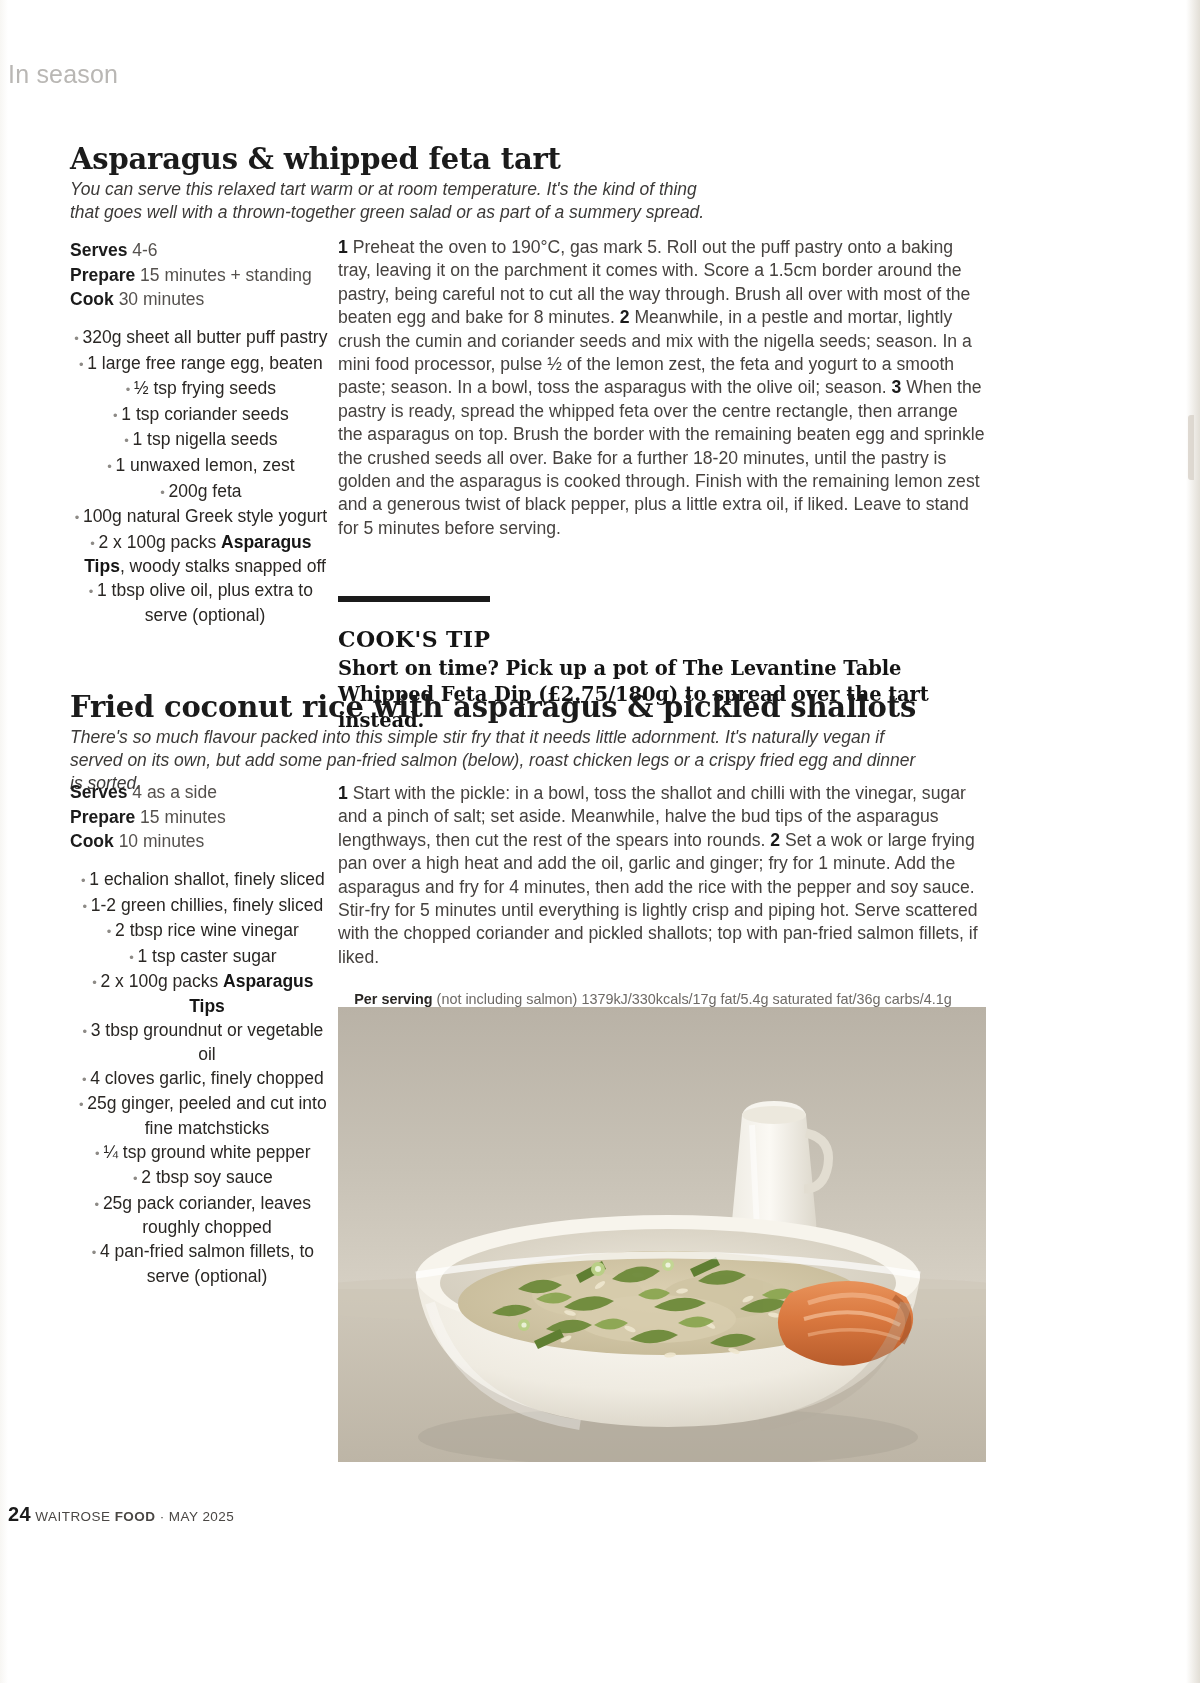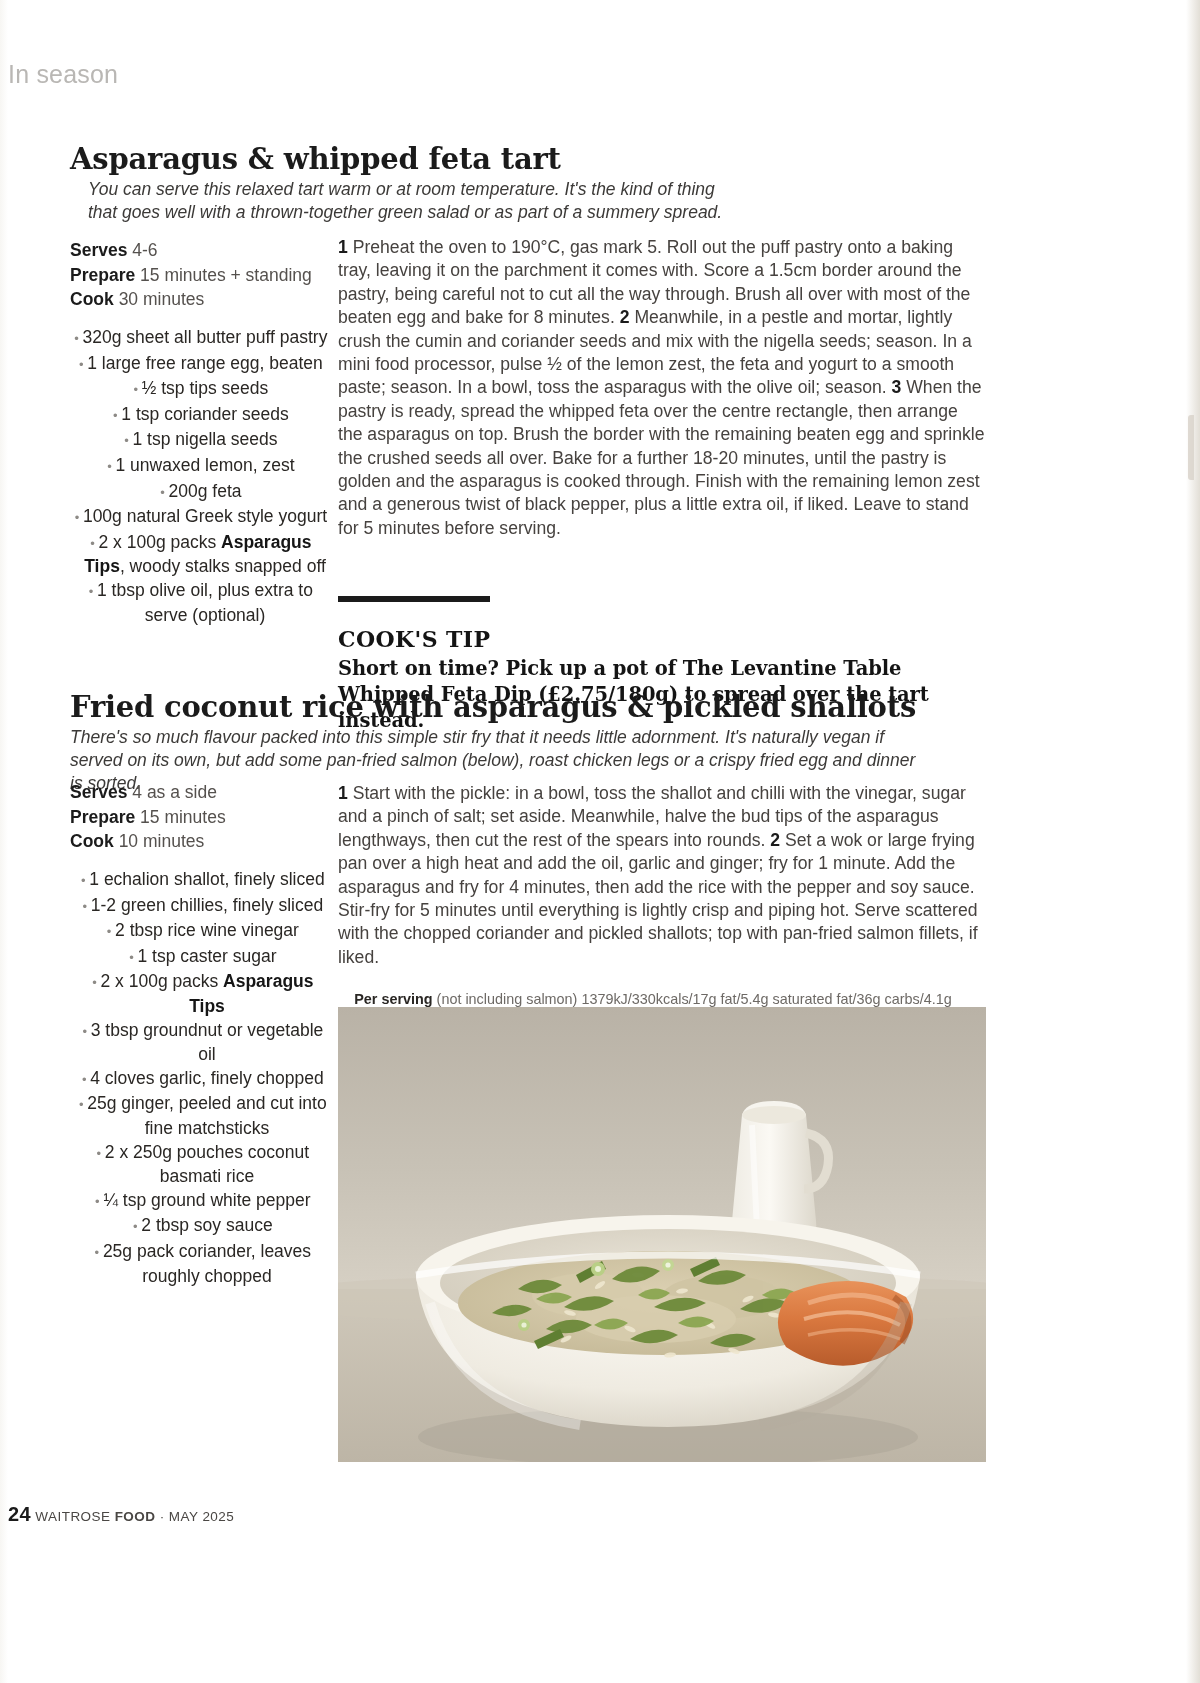--- a/index.html
+++ b/index.html
@@ -67,21 +67,21 @@
   }
   .method b{color:#1b1b1b;font-weight:bold;}
   .nutri{
     font-size:14.4px;line-height:18.5px;color:#6d6965;
   }
   .nutri b{color:#2a2724;font-weight:bold;}
   .veg-mark{color:#7aa84f;font-weight:bold;}
 
   
   #recipe-1-title{position:absolute;left:70px;top:142px;font-size:29px;}
-  #recipe-1-intro{position:absolute;left:88px;top:178px;width:640px;}
+  #recipe-1-intro{position:absolute;left:70px;top:178px;width:640px;}
   #recipe-1-meta{position:absolute;left:70px;top:238px;width:270px;}
   #recipe-1-ings{position:absolute;left:70px;top:326px;width:258px;}
   #recipe-1-method{position:absolute;left:338px;top:236px;width:648px;}
   #recipe-1-nutri{position:absolute;left:338px;top:494px;width:608px;}
 
   .rule{
     position:absolute;background:#1b1b1b;
   }
   #tip-rule{left:338px;top:596px;width:152px;height:6px;}
   .tip-heading{
@@ -140,21 +140,21 @@
     </div>
     <div class="meta-line">
       <b>Cook</b>
       <span>30 minutes</span>
     </div>
   </div>
 
   <ul class="ing-list" id="recipe-1-ings">
       <li>320g sheet all butter puff pastry</li>
       <li>1 large free range egg, beaten</li>
-      <li>½ tsp tips seeds</li>
+      <li>½ tsp frying seeds</li>
       <li>1 tsp coriander seeds</li>
       <li>1 tsp nigella seeds</li>
       <li>1 unwaxed lemon, zest</li>
       <li>200g feta</li>
       <li>100g natural Greek style yogurt</li>
       <li><span>2 x 100g packs </span><b>Asparagus Tips</b><span>, woody stalks snapped off</span></li>
       <li>1 tbsp olive oil, plus extra to serve (optional)</li>
     </ul>
 
   <div class="method" id="recipe-1-method"><span><b>1</b><span> Preheat the oven to 190°C, gas mark 5. Roll out the puff pastry onto a baking tray, leaving it on the parchment it comes with. Score a 1.5cm border around the pastry, being careful not to cut all the way through. Brush all over with most of the beaten egg and bake for 8 minutes. </span></span><span><b>2</b><span> Meanwhile, in a pestle and mortar, lightly crush the cumin and coriander seeds and mix with the nigella seeds; season. In a mini food processor, pulse ½ of the lemon zest, the feta and yogurt to a smooth paste; season. In a bowl, toss the asparagus with the olive oil; season. </span></span><span><b>3</b><span> When the pastry is ready, spread the whipped feta over the centre rectangle, then arrange the asparagus on top. Brush the border with the remaining beaten egg and sprinkle the crushed seeds all over. Bake for a further 18-20 minutes, until the pastry is golden and the asparagus is cooked through. Finish with the remaining lemon zest and a generous twist of black pepper, plus a little extra oil, if liked. Leave to stand for 5 minutes before serving.</span></span></div>
@@ -184,24 +184,24 @@
 
   <ul class="ing-list" id="recipe-2-ings">
       <li>1 echalion shallot, finely sliced</li>
       <li>1-2 green chillies, finely sliced</li>
       <li>2 tbsp rice wine vinegar</li>
       <li>1 tsp caster sugar</li>
       <li><span>2 x 100g packs </span><b>Asparagus Tips</b><span></span></li>
       <li>3 tbsp groundnut or vegetable oil</li>
       <li>4 cloves garlic, finely chopped</li>
       <li>25g ginger, peeled and cut into fine matchsticks</li>
-      <li>2 x 250g pouches coconut basmati rice</li>
       <li>¼ tsp ground white pepper</li>
       <li>2 tbsp soy sauce</li>
       <li>25g pack coriander, leaves roughly chopped</li>
+      <li>4 pan-fried salmon fillets, to serve (optional)</li>
     </ul>
 
   <div class="method" id="recipe-2-method"><span><b>1</b><span> Start with the pickle: in a bowl, toss the shallot and chilli with the vinegar, sugar and a pinch of salt; set aside. Meanwhile, halve the bud tips of the asparagus lengthways, then cut the rest of the spears into rounds. </span></span><span><b>2</b><span> Set a wok or large frying pan over a high heat and add the oil, garlic and ginger; fry for 1 minute. Add the asparagus and fry for 4 minutes, then add the rice with the pepper and soy sauce. Stir-fry for 5 minutes until everything is lightly crisp and piping hot. Serve scattered with the chopped coriander and pickled shallots; top with pan-fried salmon fillets, if liked.</span></span></div>
 
   <div class="nutri" id="recipe-2-nutri">
     <b>Per serving</b>
     <span>(not including salmon)</span>
     <span>1379kJ/330kcals/17g fat/5.4g saturated fat/36g carbs/4.1g sugars/3.3g fibre/6.4g protein/1.1g salt/3 plant varieties »</span>
   </div>
 

